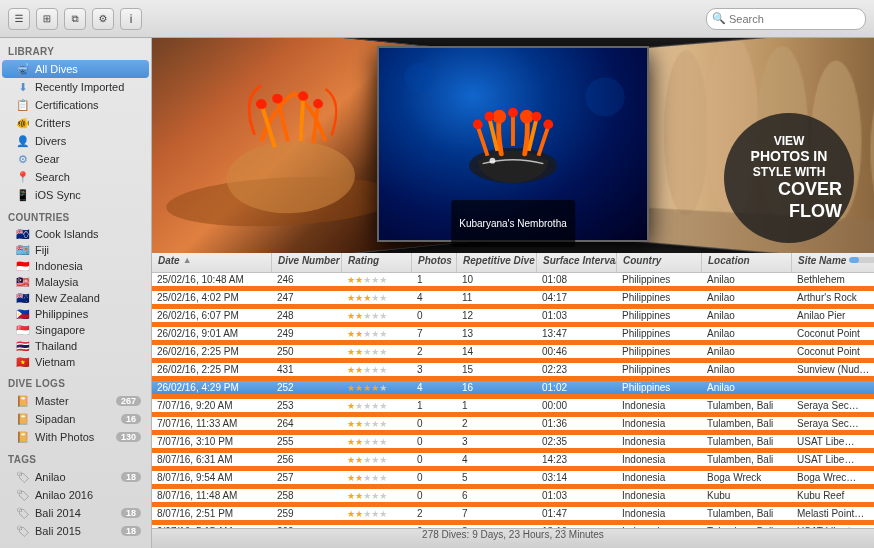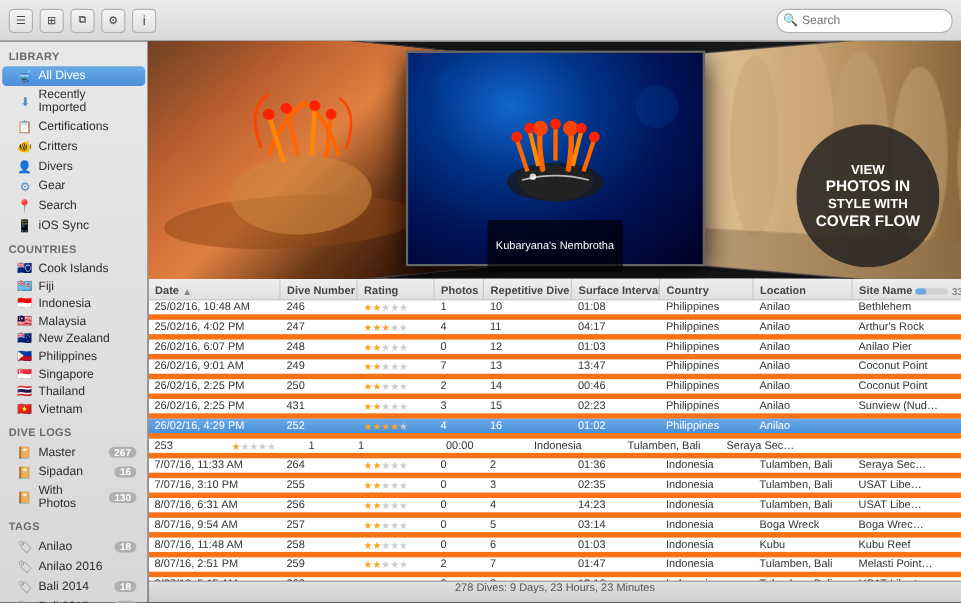--- a/index.html
+++ b/index.html
@@ -60,21 +60,21 @@
 
     
     #main {
       display: flex;
       flex: 1;
       overflow: hidden;
     }
 
     
     #sidebar {
-      width: 135px;
+      width: 152px;
       background: linear-gradient(to bottom, #e8e8e8, #d8d8d8);
       border-right: 1px solid #b5b5b5;
       overflow-y: auto;
       flex-shrink: 0;
       padding-bottom: 4px;
     }
 
     .sidebar-section-header {
       font-size: 10px;
       font-weight: 700;
@@ -183,25 +183,26 @@
       height: 20px;
     }
 
     .th-cell {
       padding: 2px 6px;
       font-size: 10px;
       font-weight: 600;
       color: #444;
       border-right: 1px solid #c8c8c8;
       display: flex;
-      align-items: flex-end;
+      align-items: flex-start;
       gap: 3px;
       cursor: pointer;
       white-space: nowrap;
       overflow: hidden;
+      font-style: italic;
     }
     .sort-arrow { font-size: 9px; color: #888; }
 
     #table-body {
       flex: 1;
       overflow-y: auto;
     }
 
     .tr {
       display: flex;
@@ -269,21 +270,21 @@
       color: #fff;
       text-align: right;
       font-weight: 700;
       z-index: 20;
       line-height: 1.2;
       padding: 12px;
     }
     .overlay-circle .line1 { font-size: 12px; }
     .overlay-circle .line2 { font-size: 14px; }
     .overlay-circle .line3 { font-size: 12px; }
-    .overlay-circle .line4 { font-size: 14px; }
+    .overlay-circle .line4 { font-size: 18px; }
 
     
     .progress-bar-wrapper {
       display: flex;
       align-items: center;
       gap: 3px;
     }
     .progress-bar {
       width: 30px;
       height: 6px;
@@ -697,20 +698,21 @@
             </div>
     <div class="td col-photos">4</div>
     <div class="td col-rep">16</div>
     <div class="td col-surface">01:02</div>
     <div class="td col-country">Philippines</div>
     <div class="td col-location">Anilao</div>
     <div class="td col-site"></div>
 
   </div>
           <div class="tr">
+    <div class="td col-date">7/07/16, 9:20 AM</div>
     <div class="td col-divenum">253</div>
     <div class="td col-rating">
               <span class="star ">★</span>
               <span class="star empty">★</span>
               <span class="star empty">★</span>
               <span class="star empty">★</span>
               <span class="star empty">★</span>
             </div>
     <div class="td col-photos">1</div>
     <div class="td col-rep">1</div>

